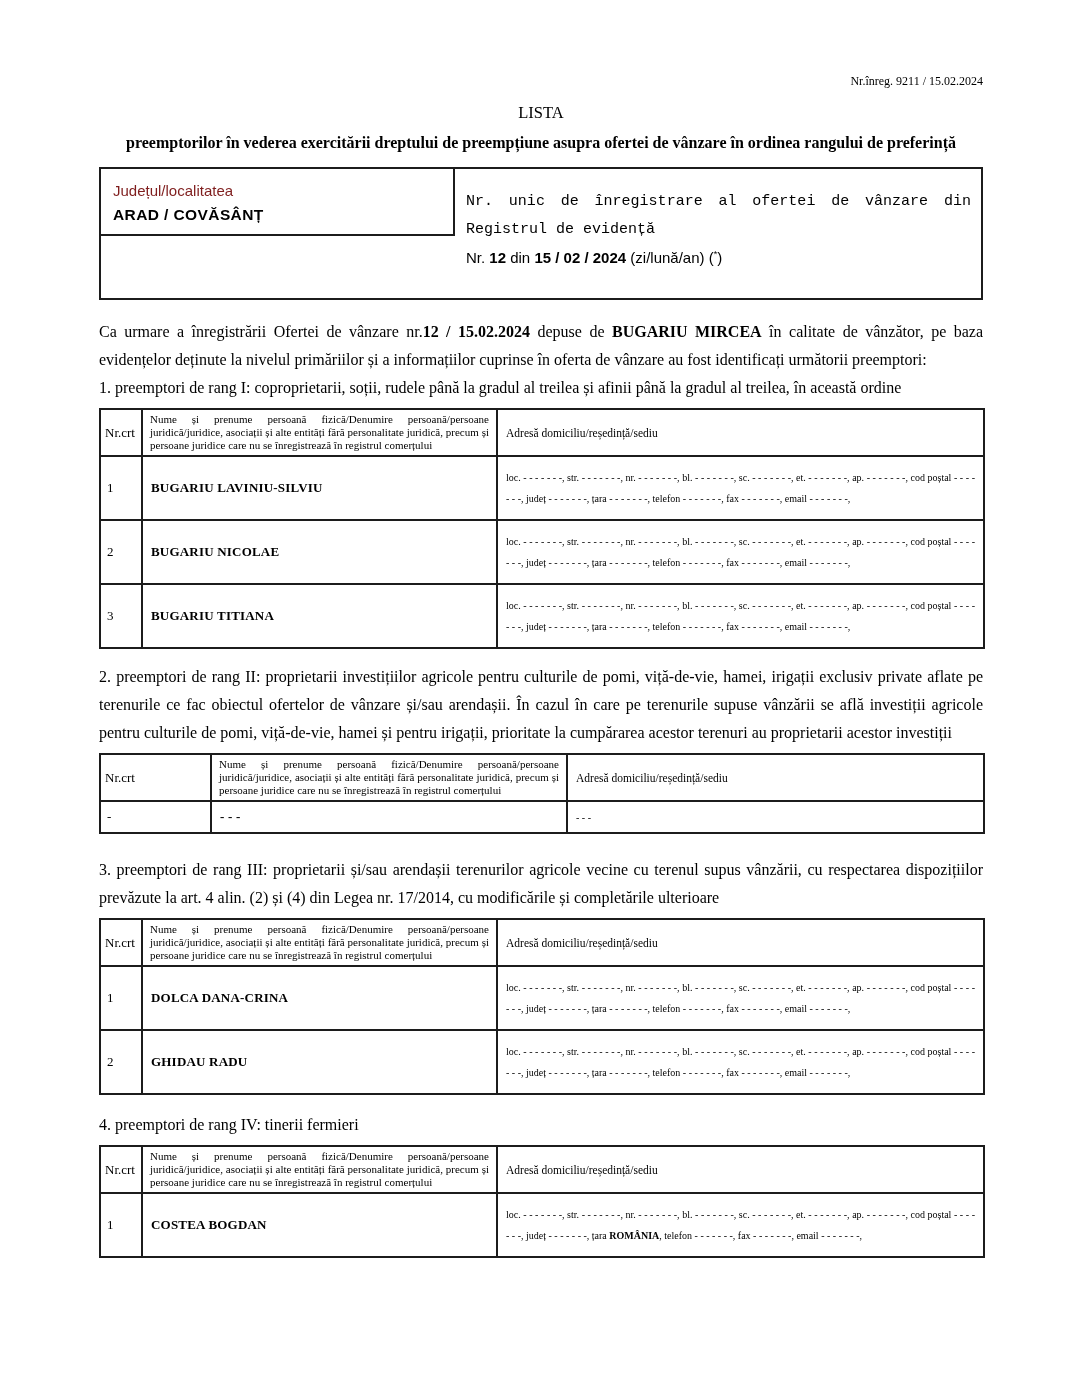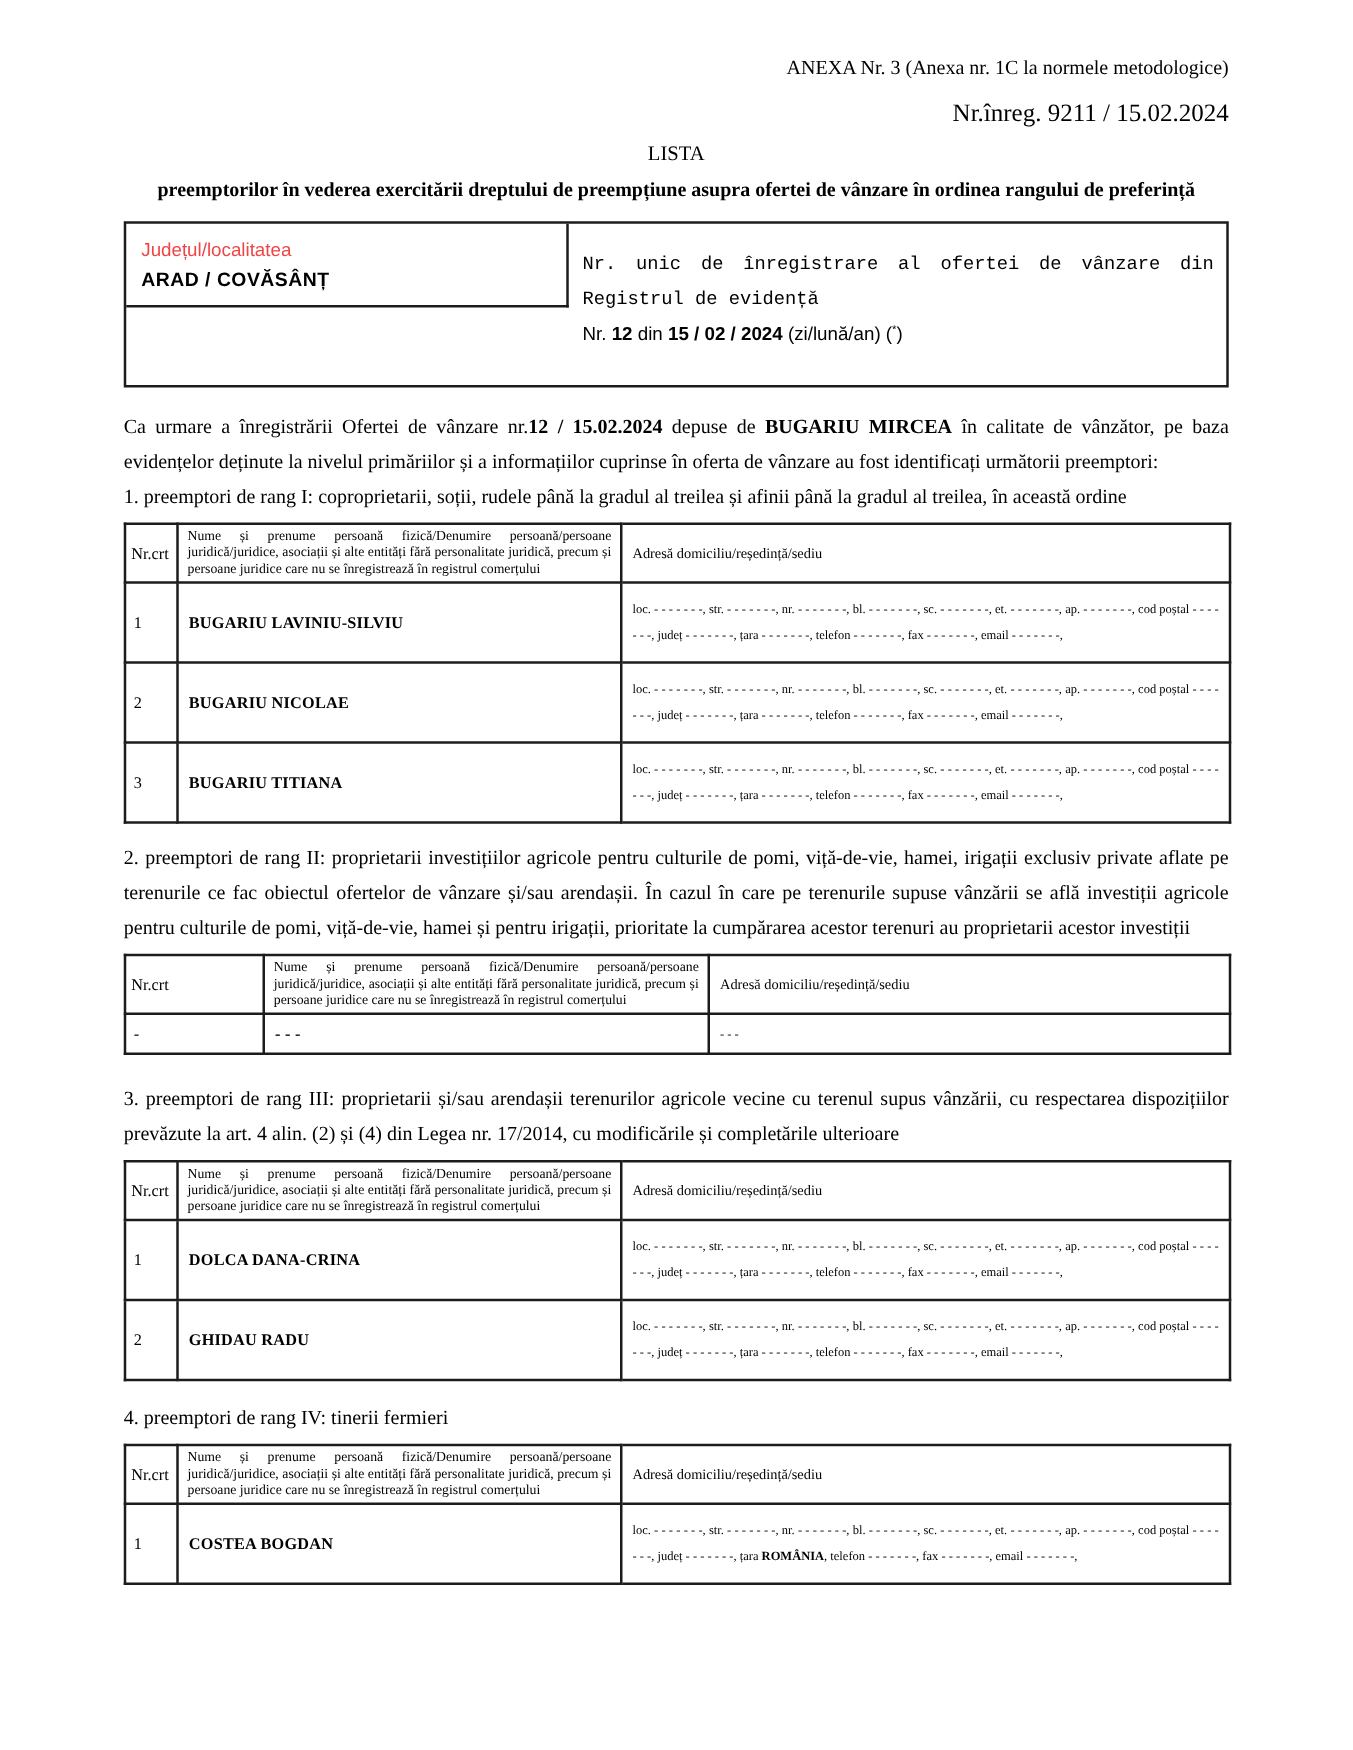--- a/index.html
+++ b/index.html
@@ -6,37 +6,37 @@
   html,body { background:#ffffff; }
   body { width:1082px; height:1400px; }
   .page {
     width:1082px; height:1400px; overflow:hidden;
     padding:44px 99px 0 99px;
     font-family:"Liberation Serif", serif;
     color:#000;
     background:#ffffff;
   }
   .annex-note { text-align:right; font-size:16px; line-height:22px; }
-  .reg-note   { text-align:right; font-size:20px; line-height:22px; margin-top:14px; }
+  .reg-note   { text-align:right; font-size:12px; line-height:22px; margin-top:26px; }
   .doc-title  { text-align:center; font-size:16.5px; font-weight:normal; margin-top:10px; line-height:22px; }
   .doc-subtitle { text-align:center; font-size:16px; font-weight:bold; line-height:29px; margin-top:4px; }
 
   
   .info-box {
     margin-top:10px;
     display:grid;
     grid-template-columns:354px 528px;
     grid-template-rows:67px 62px;
     border:2px solid #1c1c1c;
     font-family:"Liberation Sans", sans-serif;
   }
   .ib-tl { grid-column:1; grid-row:1; border-right:2px solid #1c1c1c; border-bottom:2px solid #1c1c1c; padding:11px 10px 0 12px; }
   .ib-bl { grid-column:1; grid-row:2; border-right:2px solid #1c1c1c; padding:9px 10px 0 12px; }
   .ib-r  { grid-column:2; grid-row:1 / 3; padding:19px 12px 0 11px; }
-  .ib-label { font-size:15px; line-height:21px; color:#ef4444; }
+  .ib-label { font-size:15px; line-height:21px; color:#7f1d1d; }
   .ib-value { font-size:15.5px; font-weight:bold; line-height:27px; letter-spacing:0.4px; }
   .ib-text  { font-size:15px; line-height:28px; text-align:justify;font-family:Liberation Mono, monospace; }
   .ib-nr    { font-size:15px; line-height:28px; }
   sup { font-size:9px; line-height:0; }
 
   
   .body-para { font-size:16px; line-height:28px; text-align:justify; }
   .intro     { margin-top:18px; }
   .mt14 { margin-top:14px; }
   .mt12 { margin-top:22px; }
@@ -54,21 +54,20 @@
   .c-nr   { font-size:13px; padding-left:6px; }
   .c-name { font-size:13px; font-weight:bold; padding-left:8px; letter-spacing:0.2px; }
   .c-addr { font-size:10px; line-height:21px; text-align:justify; padding:4px 8px; }
   .t2 .c-addr { text-align:left; }
 </style>
 </head>
 <body>
 
 <div class="page">
 
-  <div class="annex-note">ANEXA Nr. 3 (Anexa nr. 1C la normele metodologice)</div>
   <div class="reg-note">Nr.înreg. 9211 / 15.02.2024</div>
   <div class="doc-title">LISTA</div>
   <div class="doc-subtitle">preemptorilor în vederea exercitării dreptului de preempțiune asupra ofertei de vânzare în ordinea rangului de preferință</div>
 
   <div class="info-box">
     <div class="ib-tl">
       <div class="ib-label">Județul/localitatea</div>
       <div class="ib-value"><span style="font-weight: bold;">ARAD</span><span> / </span><span style="font-weight: bold;">COVĂSÂNȚ</span></div>
     </div>
     <div class="ib-r">

